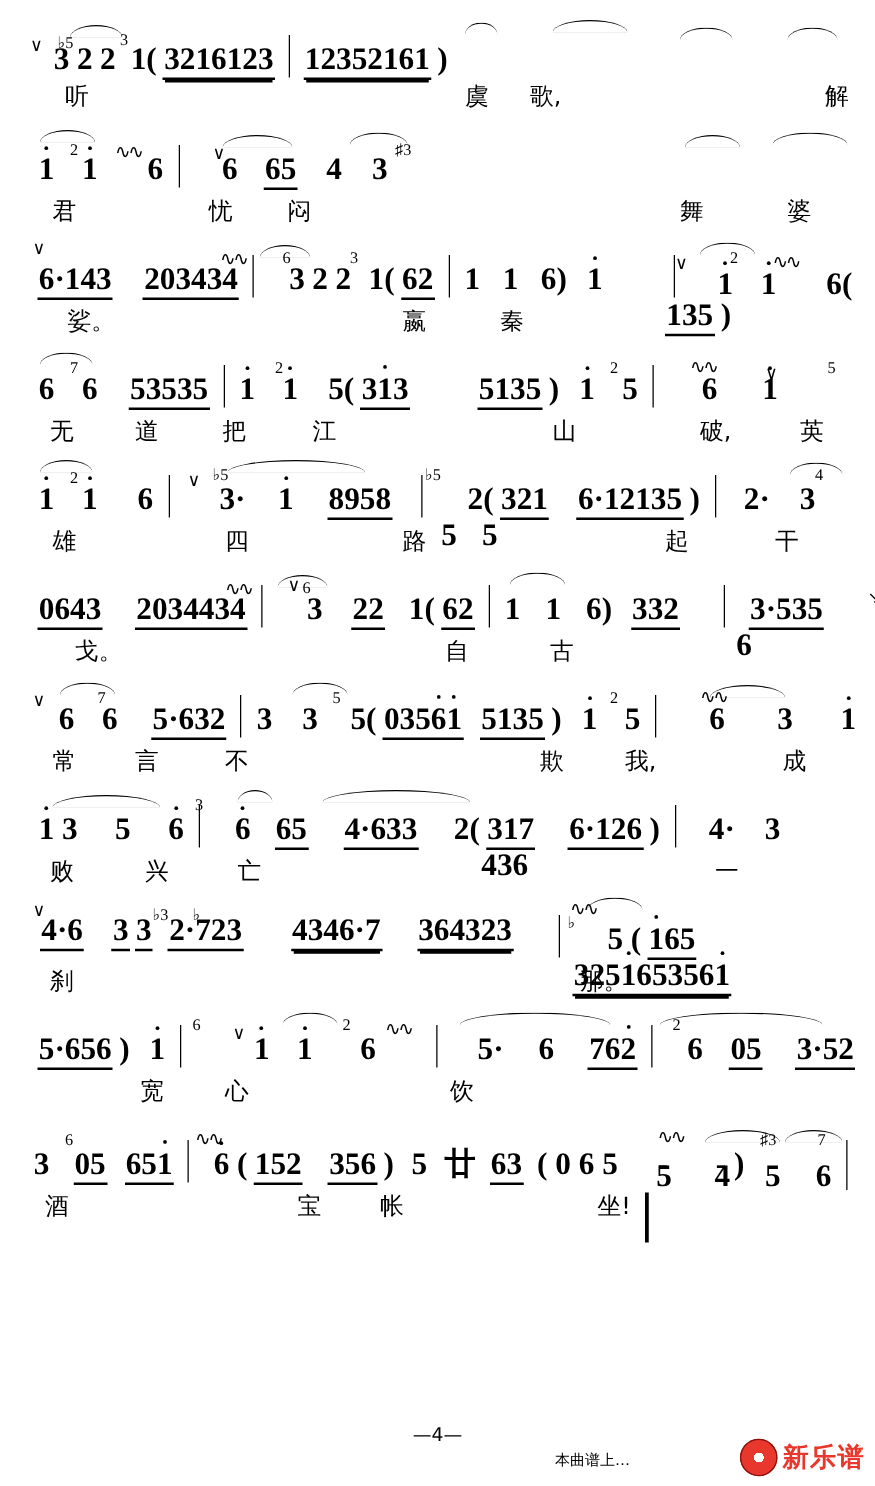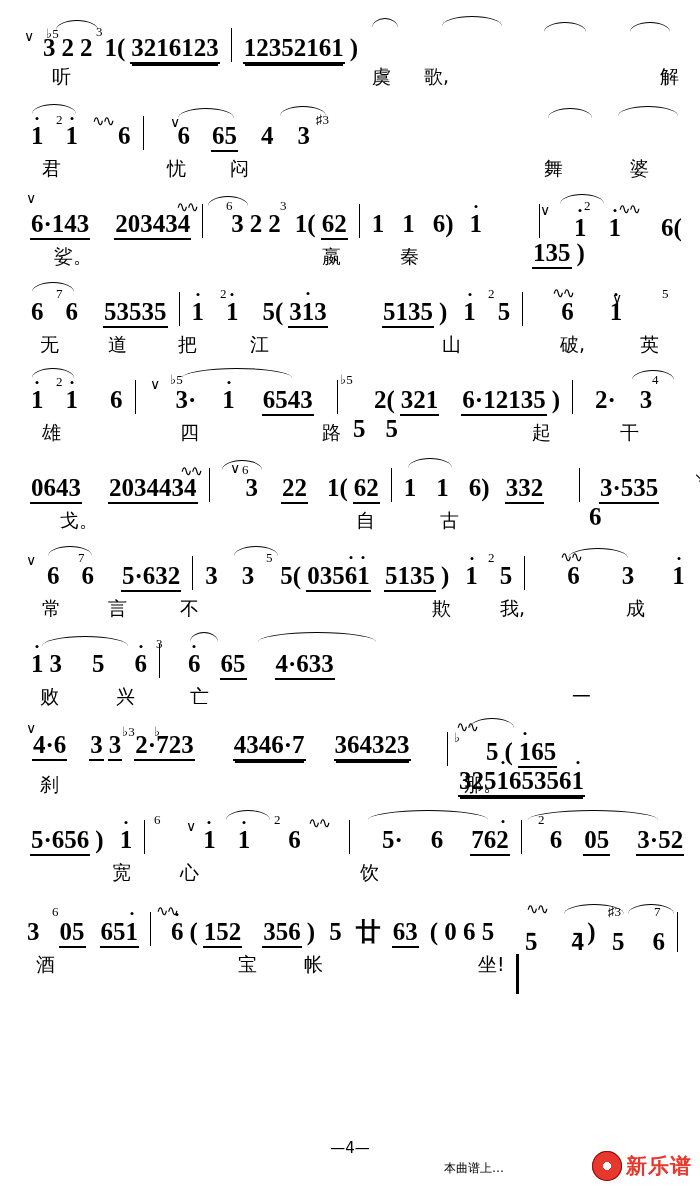--- a/index.html
+++ b/index.html
@@ -264,21 +264,21 @@
     <div class="abs" style="left:18px;top:18px;">
       <span class="note dotup">1</span>
       <span class="tiny" style="left:26px;top:-6px;">2</span>
       <span class="note dotup" style="margin-left:16px;">1</span>
       <span class="note" style="margin-left:26px;">6</span>
       <span class="bar"></span>
       <span class="vmark" style="left:120px;top:-4px;">∨</span>
       <span class="tiny" style="left:140px;top:-8px;">♭5</span>
       <span class="note" style="margin-left:28px;">3·</span>
       <span class="note dotup" style="margin-left:20px;">1</span>
-      <span class="note u1" style="margin-left:22px;">6543</span>
+      <span class="note u1" style="margin-left:22px;">8958</span>
     </div>
     <div class="abs" style="left:318px;top:18px;">
       <span class="bar"></span>
       <span class="tiny" style="left:10px;top:-8px;">♭5</span>
       <span class="note" style="margin-left:24px;">2(</span>
       <span class="note u1">321</span>
       <span class="note u1" style="margin-left:18px;">6·12135</span>
       <span class="note">)</span>
       <span class="bar"></span>
       <span class="note" style="margin-left:10px;">2·</span>
@@ -375,20 +375,30 @@
     <div class="abs" style="left:18px;top:18px;">
       <span class="note dotup">1</span>
       <span class="note">3</span>
       <span class="note" style="margin-left:24px;">5</span>
       <span class="note dotup" style="margin-left:24px;">6</span>
       <span class="tiny" style="left:126px;top:-8px;">3</span>
       <span class="bar"></span>
       <span class="note dotup" style="margin-left:16px;">6</span>
       <span class="note u1" style="margin-left:14px;">65</span>
       <span class="note u1" style="margin-left:24px;">4·633</span>
+    </div>
+    <div class="abs" style="left:350px;top:18px;">
+      <span class="note">2(</span>
+      <span class="note u1">317</span>
+      <span class="note u1" style="margin-left:22px;">6·126</span>
+      <span class="note">)</span>
+      <span class="bar"></span>
+      <span class="note" style="margin-left:14px;">4·</span>
+      <span class="note" style="margin-left:18px;">3</span>
+      <span class="note" style="margin-left:22px;">436</span>
     </div>
     <div class="slur" style="left:30px;top:10px;width:86px;"></div>
     <div class="slur" style="left:178px;top:6px;width:28px;"></div>
     <div class="slur" style="left:246px;top:6px;width:118px;"></div>
     <div class="lyric-row" style="top:58px;position:absolute;left:0;width:700px;">
       <span class="lyric" style="left:28px;">败</span>
       <span class="lyric" style="left:104px;">兴</span>
       <span class="lyric" style="left:178px;">亡</span>
       <span class="lyric" style="left:560px;">一</span>
     </div>

